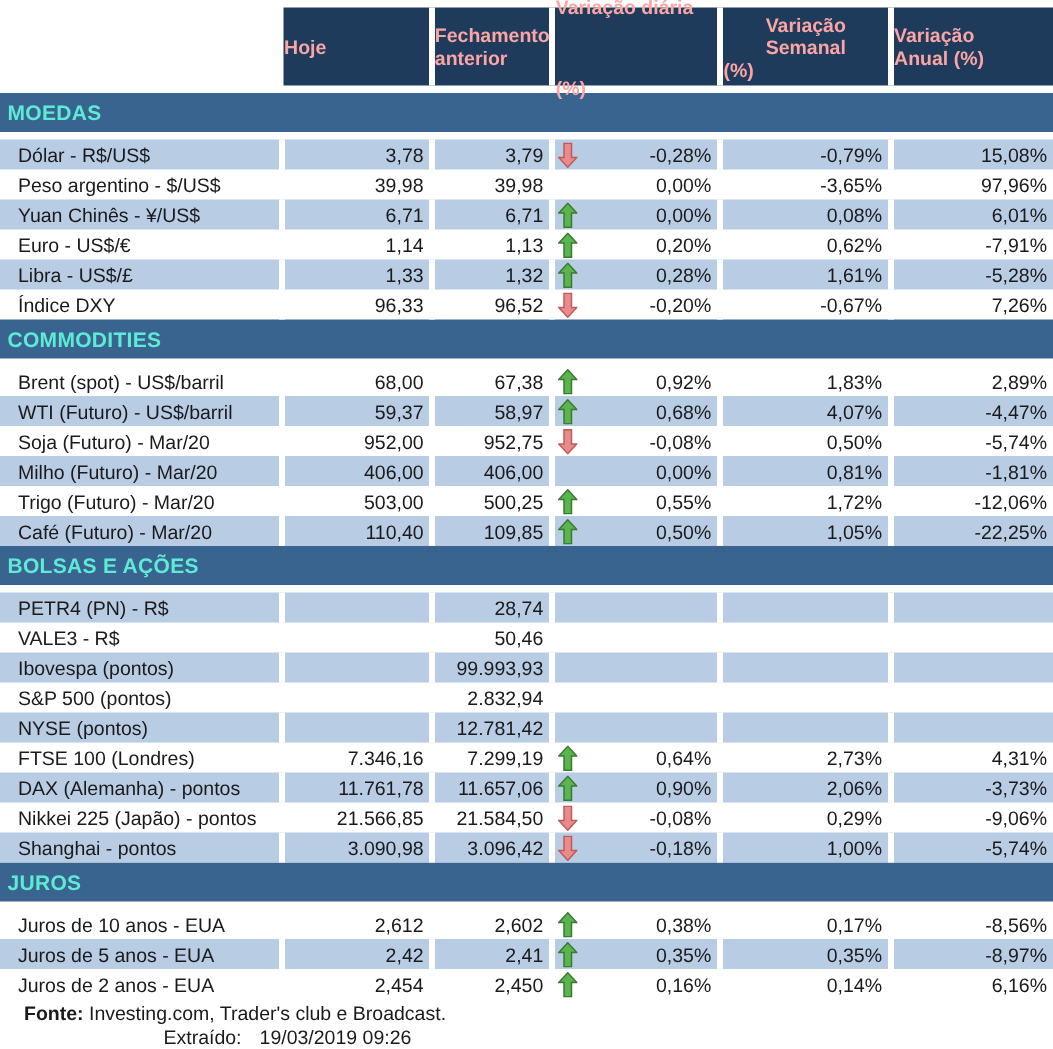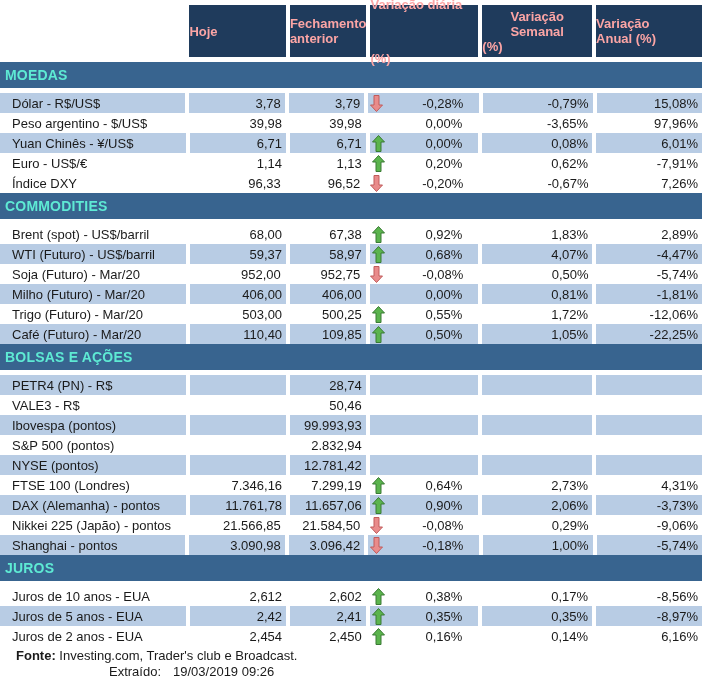--- a/index.html
+++ b/index.html
@@ -23,21 +23,21 @@
     font-size:14px; display:flex; align-items:center; padding-left:5px;
     margin-bottom:5px; letter-spacing:0.2px; }
 
   
   .row { display:flex; height:20px; font-size:13px; }
   .c { display:flex; align-items:center; border-right:4px solid #ffffff; background:transparent; }
   .c:last-child { border-right:none; }
   .alt .c { background:#B8CCE4; }
   .c.lab { padding-left:12px; }
   .c.num { justify-content:flex-end; padding-right:4px; }
-  .c.diaria { justify-content:space-between; padding:0 16px 0 2px; }
+  .c.diaria { justify-content:space-between; padding:0 4px 0 2px; }
 
   
   .arrow { width:13px; height:17px; display:inline-flex; visibility:hidden; }
   .arrow svg { width:13px; height:17px; }
   .arrow-up, .arrow-down { visibility:visible; }
   .arrow-up svg polygon { fill:#5BB44D; stroke:#3A7A34; }
   .arrow-down svg { transform:rotate(180deg); }
   .arrow-down svg polygon { fill:#E98B8B; stroke:#C05B5B; }
 
   
@@ -134,20 +134,35 @@
           <svg viewBox="0 0 13 17">
             <polygon points="6.5,0.5 12.5,7 9,7 9,16.5 4,16.5 4,7 0.5,7" stroke-width="1"></polygon>
           </svg>
         </span>
       <span>0,20%</span>
     </div>
     <div class="c num w-sem">0,62%</div>
     <div class="c num w-anual">-7,91%</div>
   </div>
 
+  <div class="row alt">
+    <div class="c lab w-label">Libra - US$/£</div>
+    <div class="c num w-hoje">1,33</div>
+    <div class="c num w-fech">1,32</div>
+    <div class="c diaria w-diaria">
+      <span class="arrow arrow-up">
+          <svg viewBox="0 0 13 17">
+            <polygon points="6.5,0.5 12.5,7 9,7 9,16.5 4,16.5 4,7 0.5,7" stroke-width="1"></polygon>
+          </svg>
+        </span>
+      <span>0,28%</span>
+    </div>
+    <div class="c num w-sem">1,61%</div>
+    <div class="c num w-anual">-5,28%</div>
+  </div>
 
   <div class="row">
     <div class="c lab w-label">Índice DXY</div>
     <div class="c num w-hoje">96,33</div>
     <div class="c num w-fech">96,52</div>
     <div class="c diaria w-diaria">
       <span class="arrow arrow-down">
           <svg viewBox="0 0 13 17">
             <polygon points="6.5,0.5 12.5,7 9,7 9,16.5 4,16.5 4,7 0.5,7" stroke-width="1"></polygon>
           </svg>

